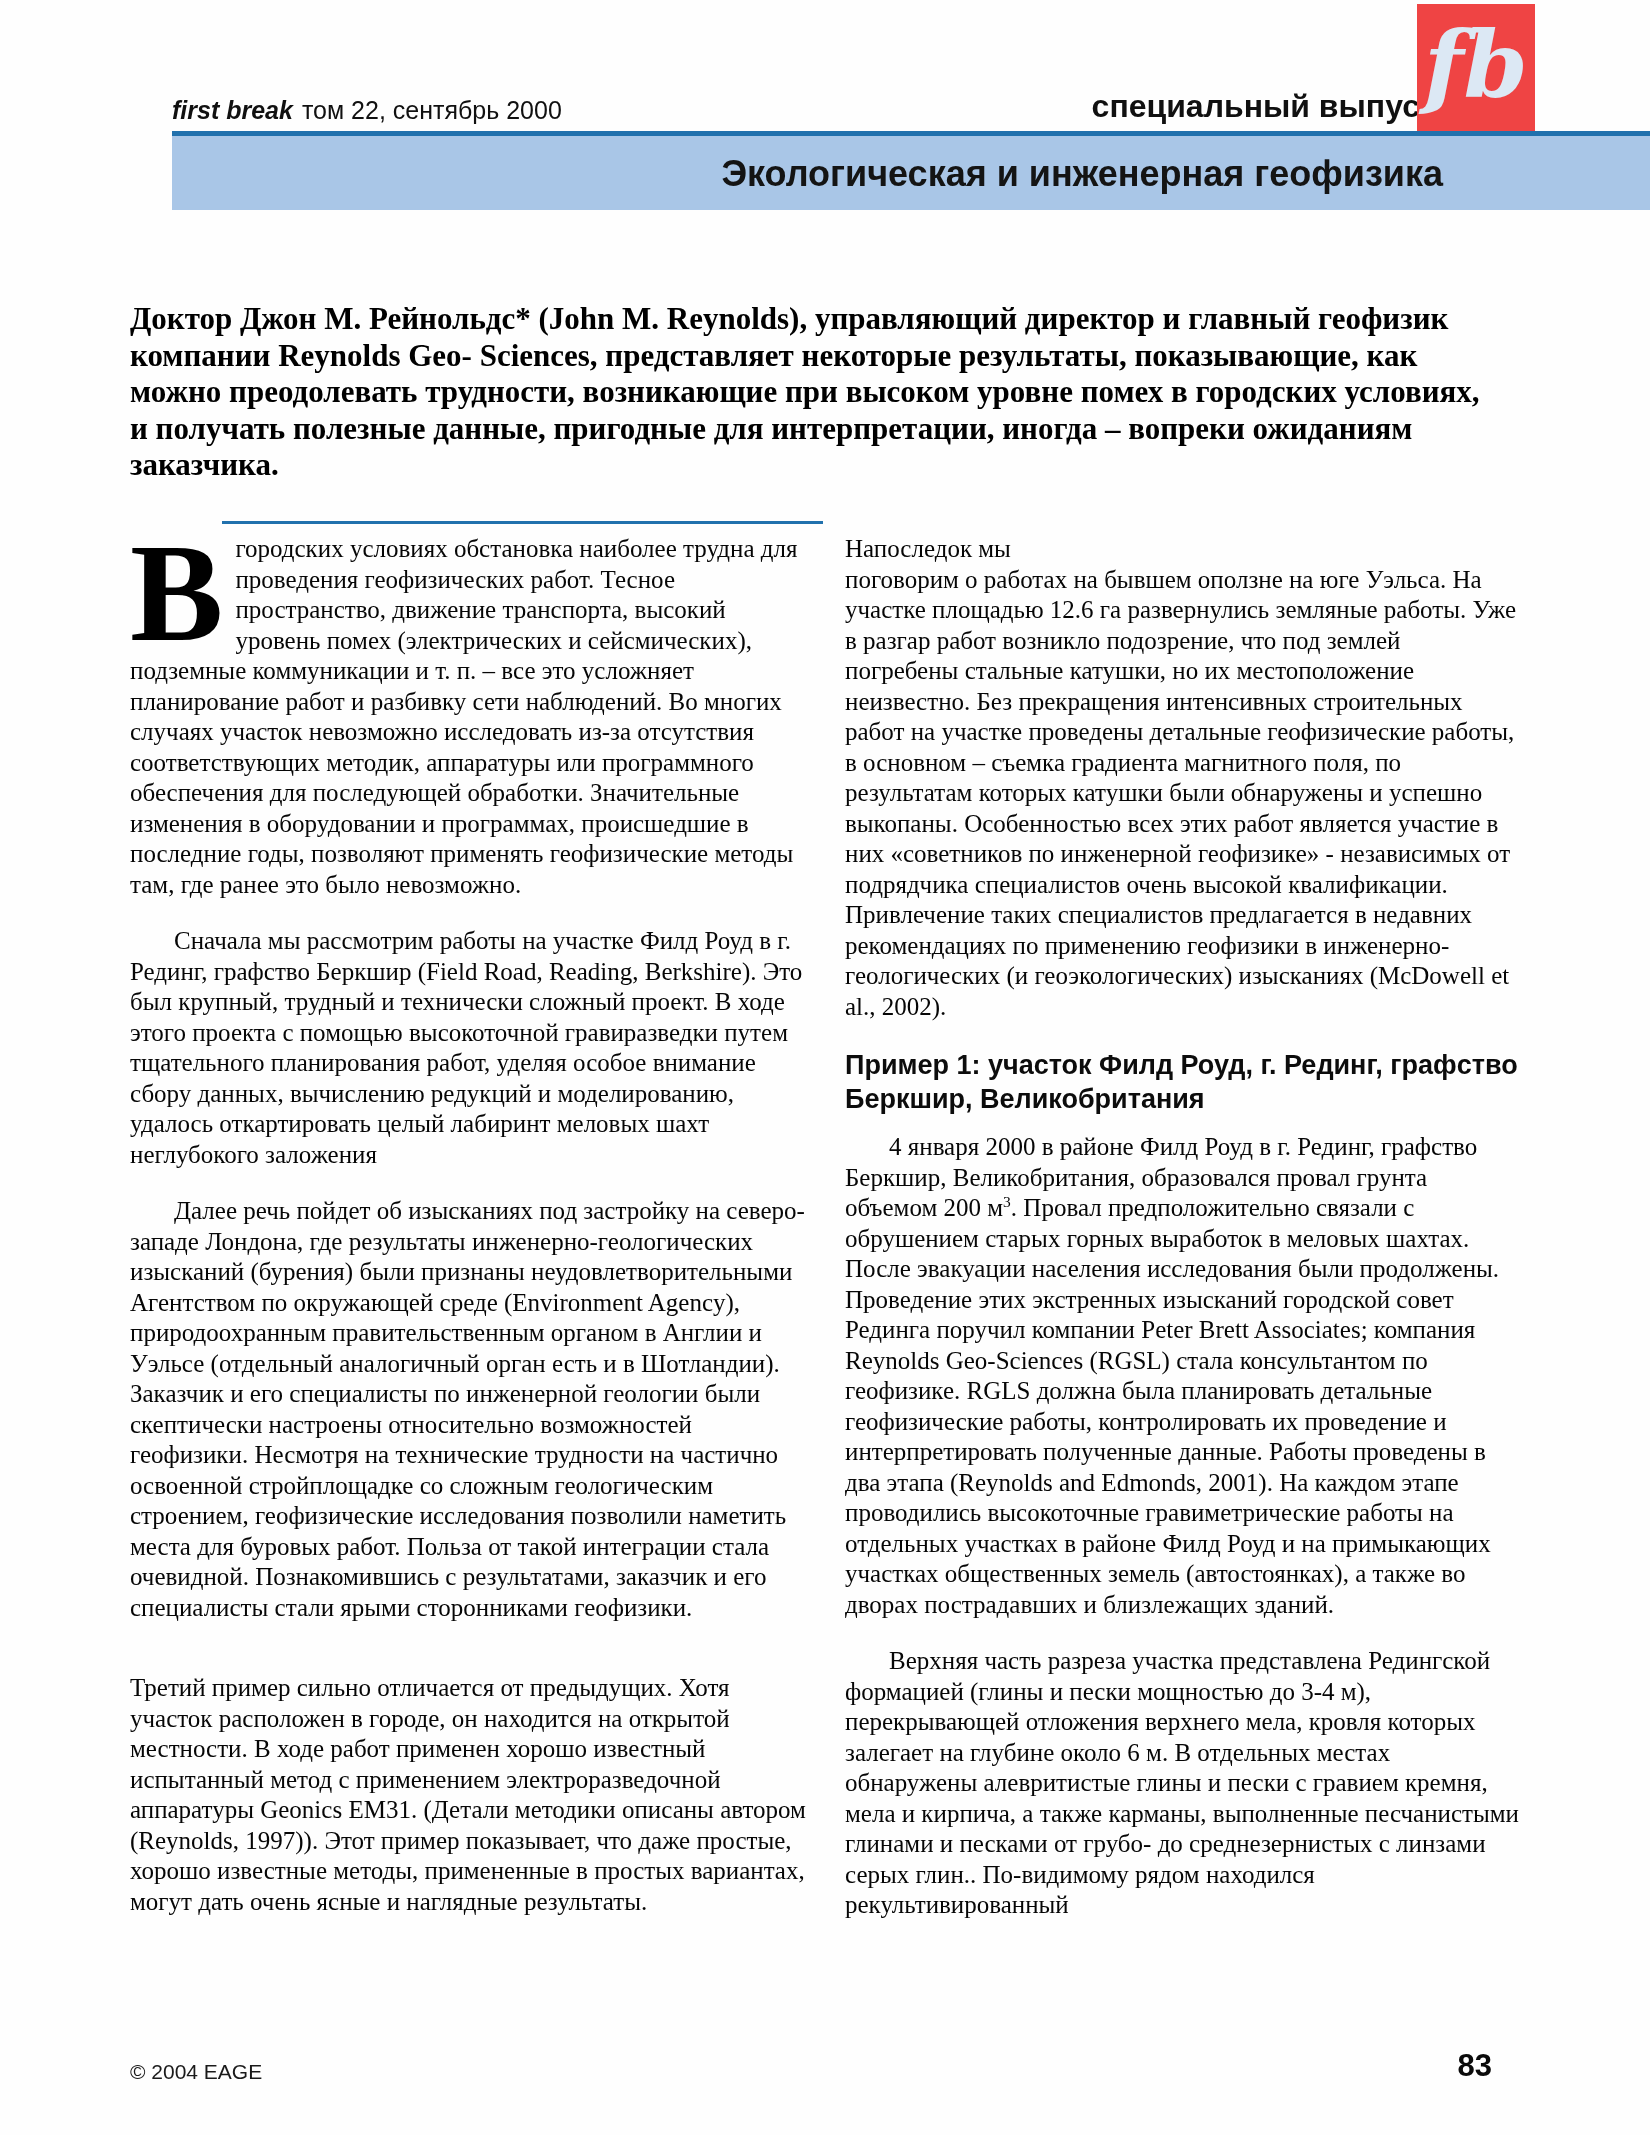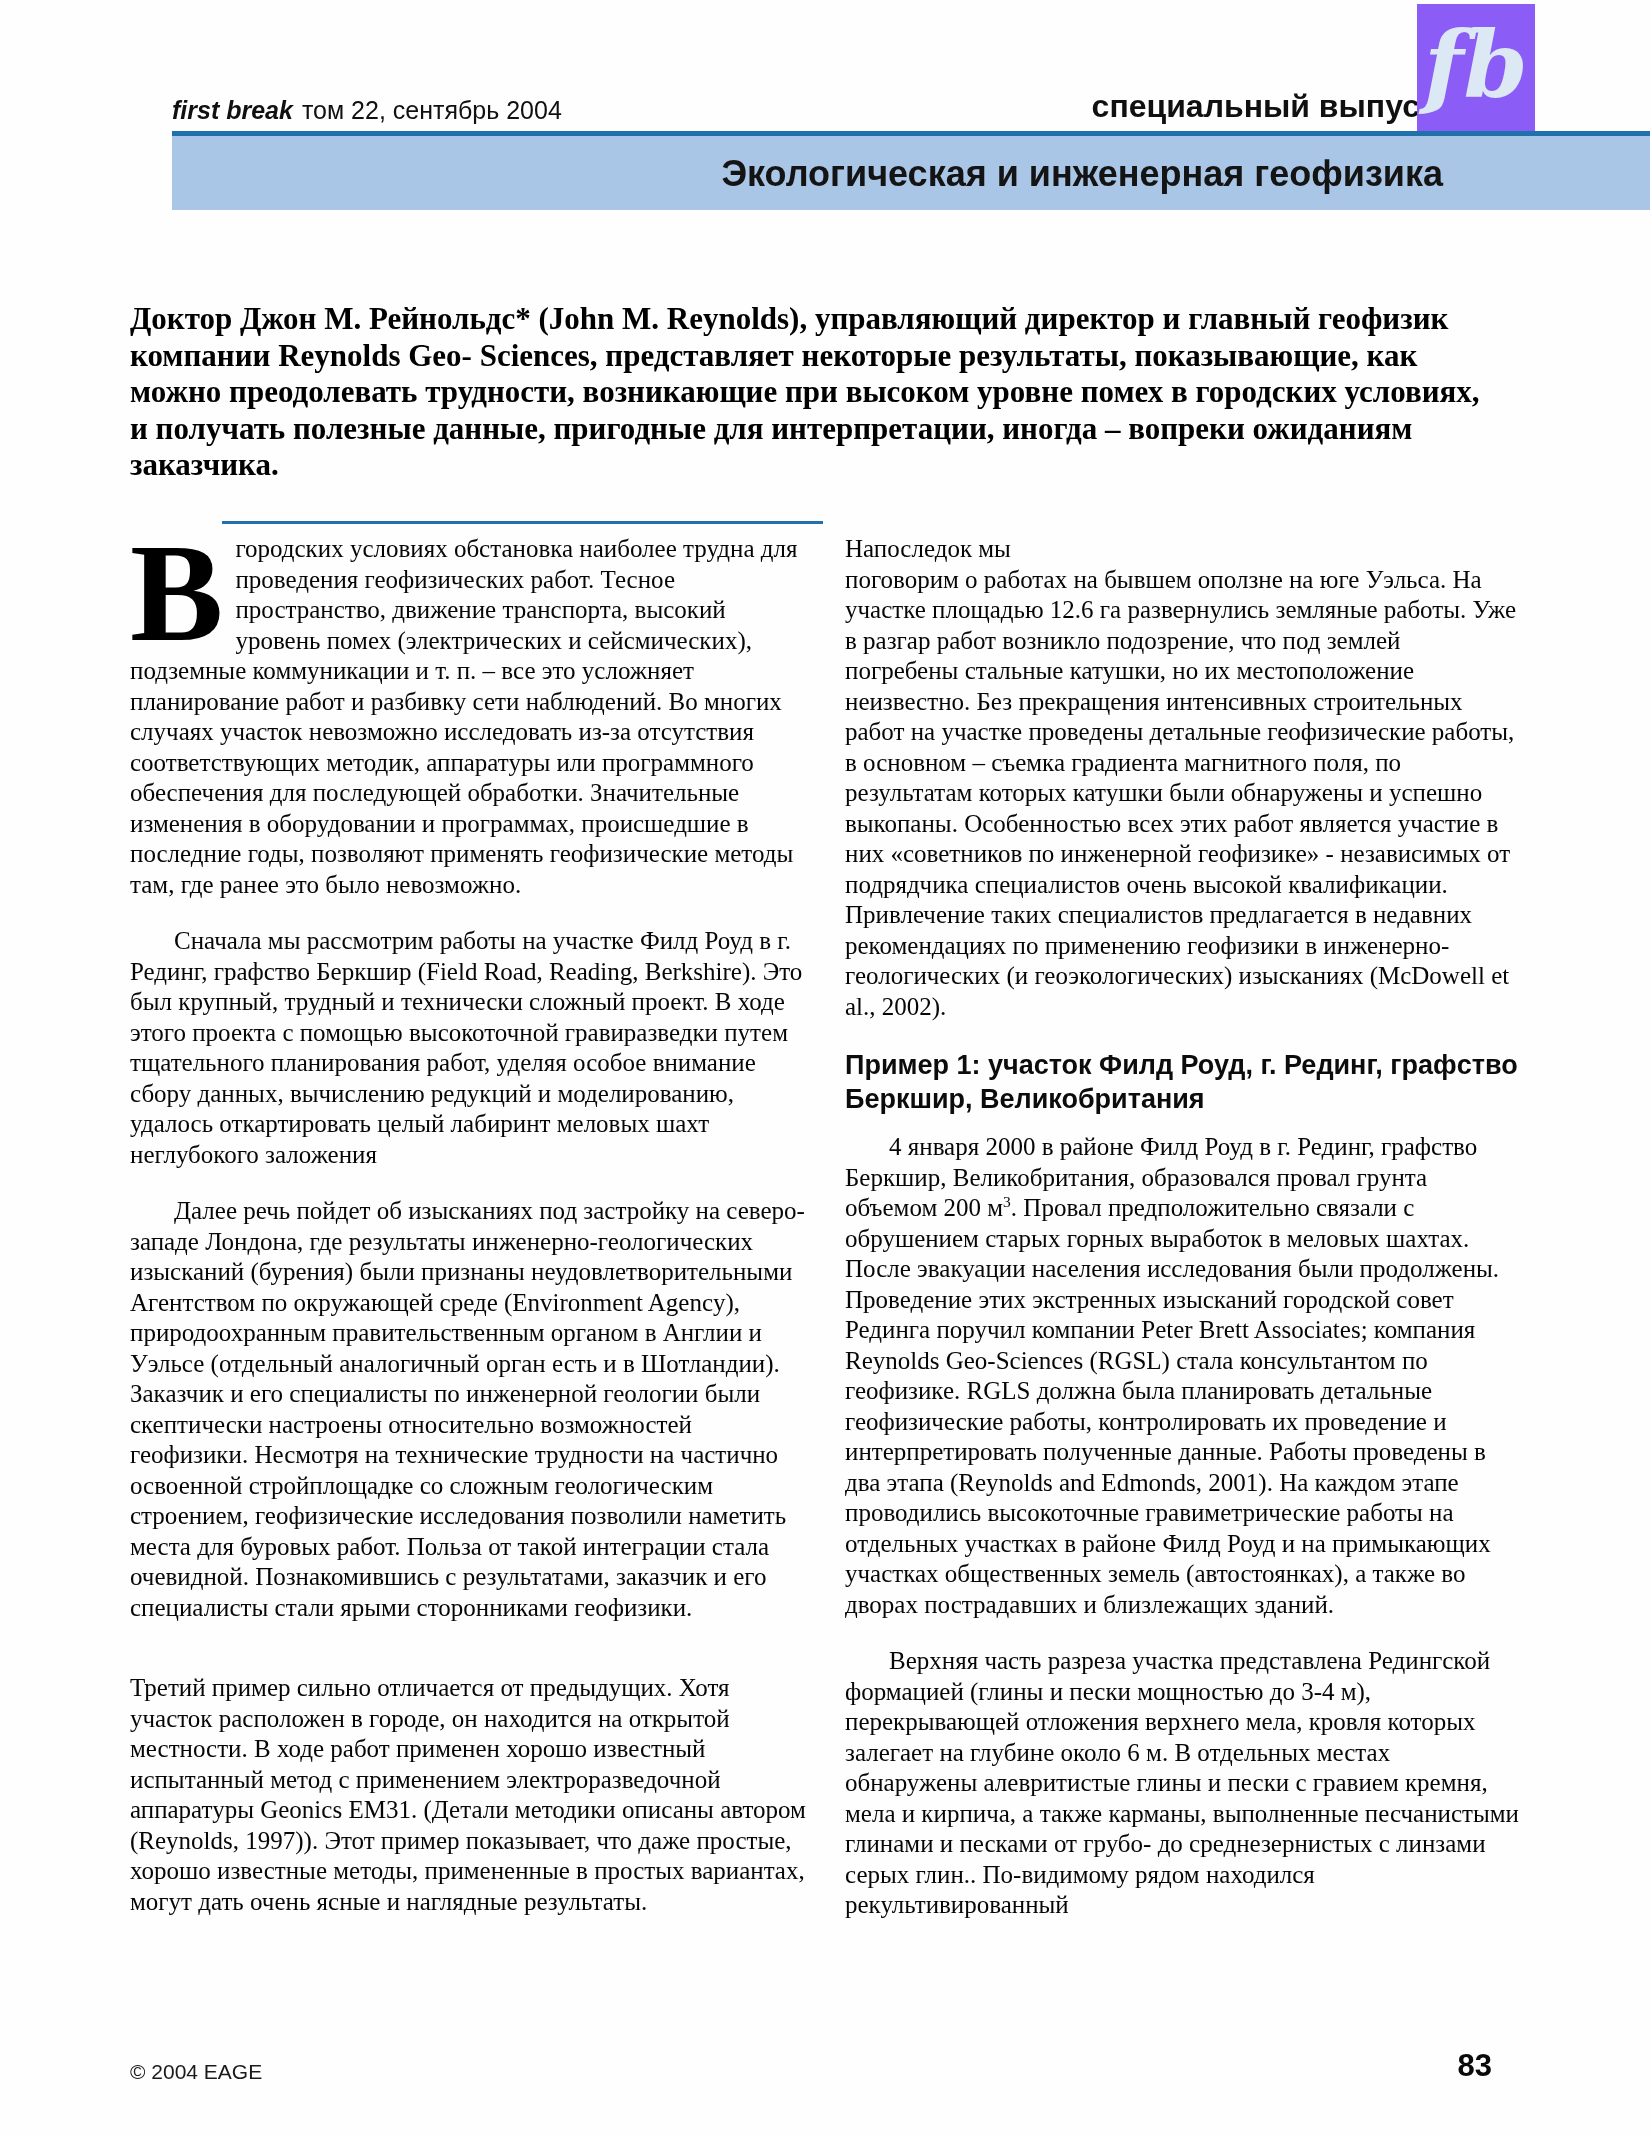--- a/index.html
+++ b/index.html
@@ -17,21 +17,21 @@
     font-size:25px; color:#101010; white-space:nowrap;
   }
   .fb-name { font-weight:bold; font-style:italic; margin-right:9px; }
   .masthead-right {
     position:absolute; right:214px; top:88px;
     font-family:"Liberation Sans", sans-serif;
     font-weight:bold; font-size:32px; color:#101010; white-space:nowrap;
   }
   .logo {
     position:absolute; left:1417px; top:4px; width:118px; height:133px;
-    background:#8b5cf6; display:flex; align-items:center; justify-content:center;
+    background:#ef4444; display:flex; align-items:center; justify-content:center;
   }
   .logo span {
     font-family:"DejaVu Serif", serif; font-style:italic; font-weight:bold;
     font-size:92px; color:#dce8f4; transform:translateY(-6px);
   }
   .header-rule { position:absolute; left:172px; top:131px; width:1478px; height:5px; background:#2171ad; }
 
   
   .banner { position:absolute; left:172px; top:136px; width:1478px; height:74px; background:#a9c6e7; }
   .banner-title {
@@ -85,21 +85,21 @@
     position:absolute; right:158px; top:2048px;
     font-family:"Liberation Sans", sans-serif; font-weight:bold; font-size:31px; color:#0a0a0a;
   }
 </style>
 </head>
 <body>
 
 <div class="page">
 
   <div class="masthead-left">
-    <span class="fb-name">first break</span><span>том 22, сентябрь 2004</span>
+    <span class="fb-name">first break</span><span>том 22, сентябрь 2000</span>
   </div>
   <div class="masthead-right">специальный выпуск</div>
   <div class="logo">
     <span>fb</span>
   </div>
   <div class="header-rule"></div>
 
   <div class="banner">
     <div class="banner-title">Экологическая и инженерная геофизика</div>
   </div>

